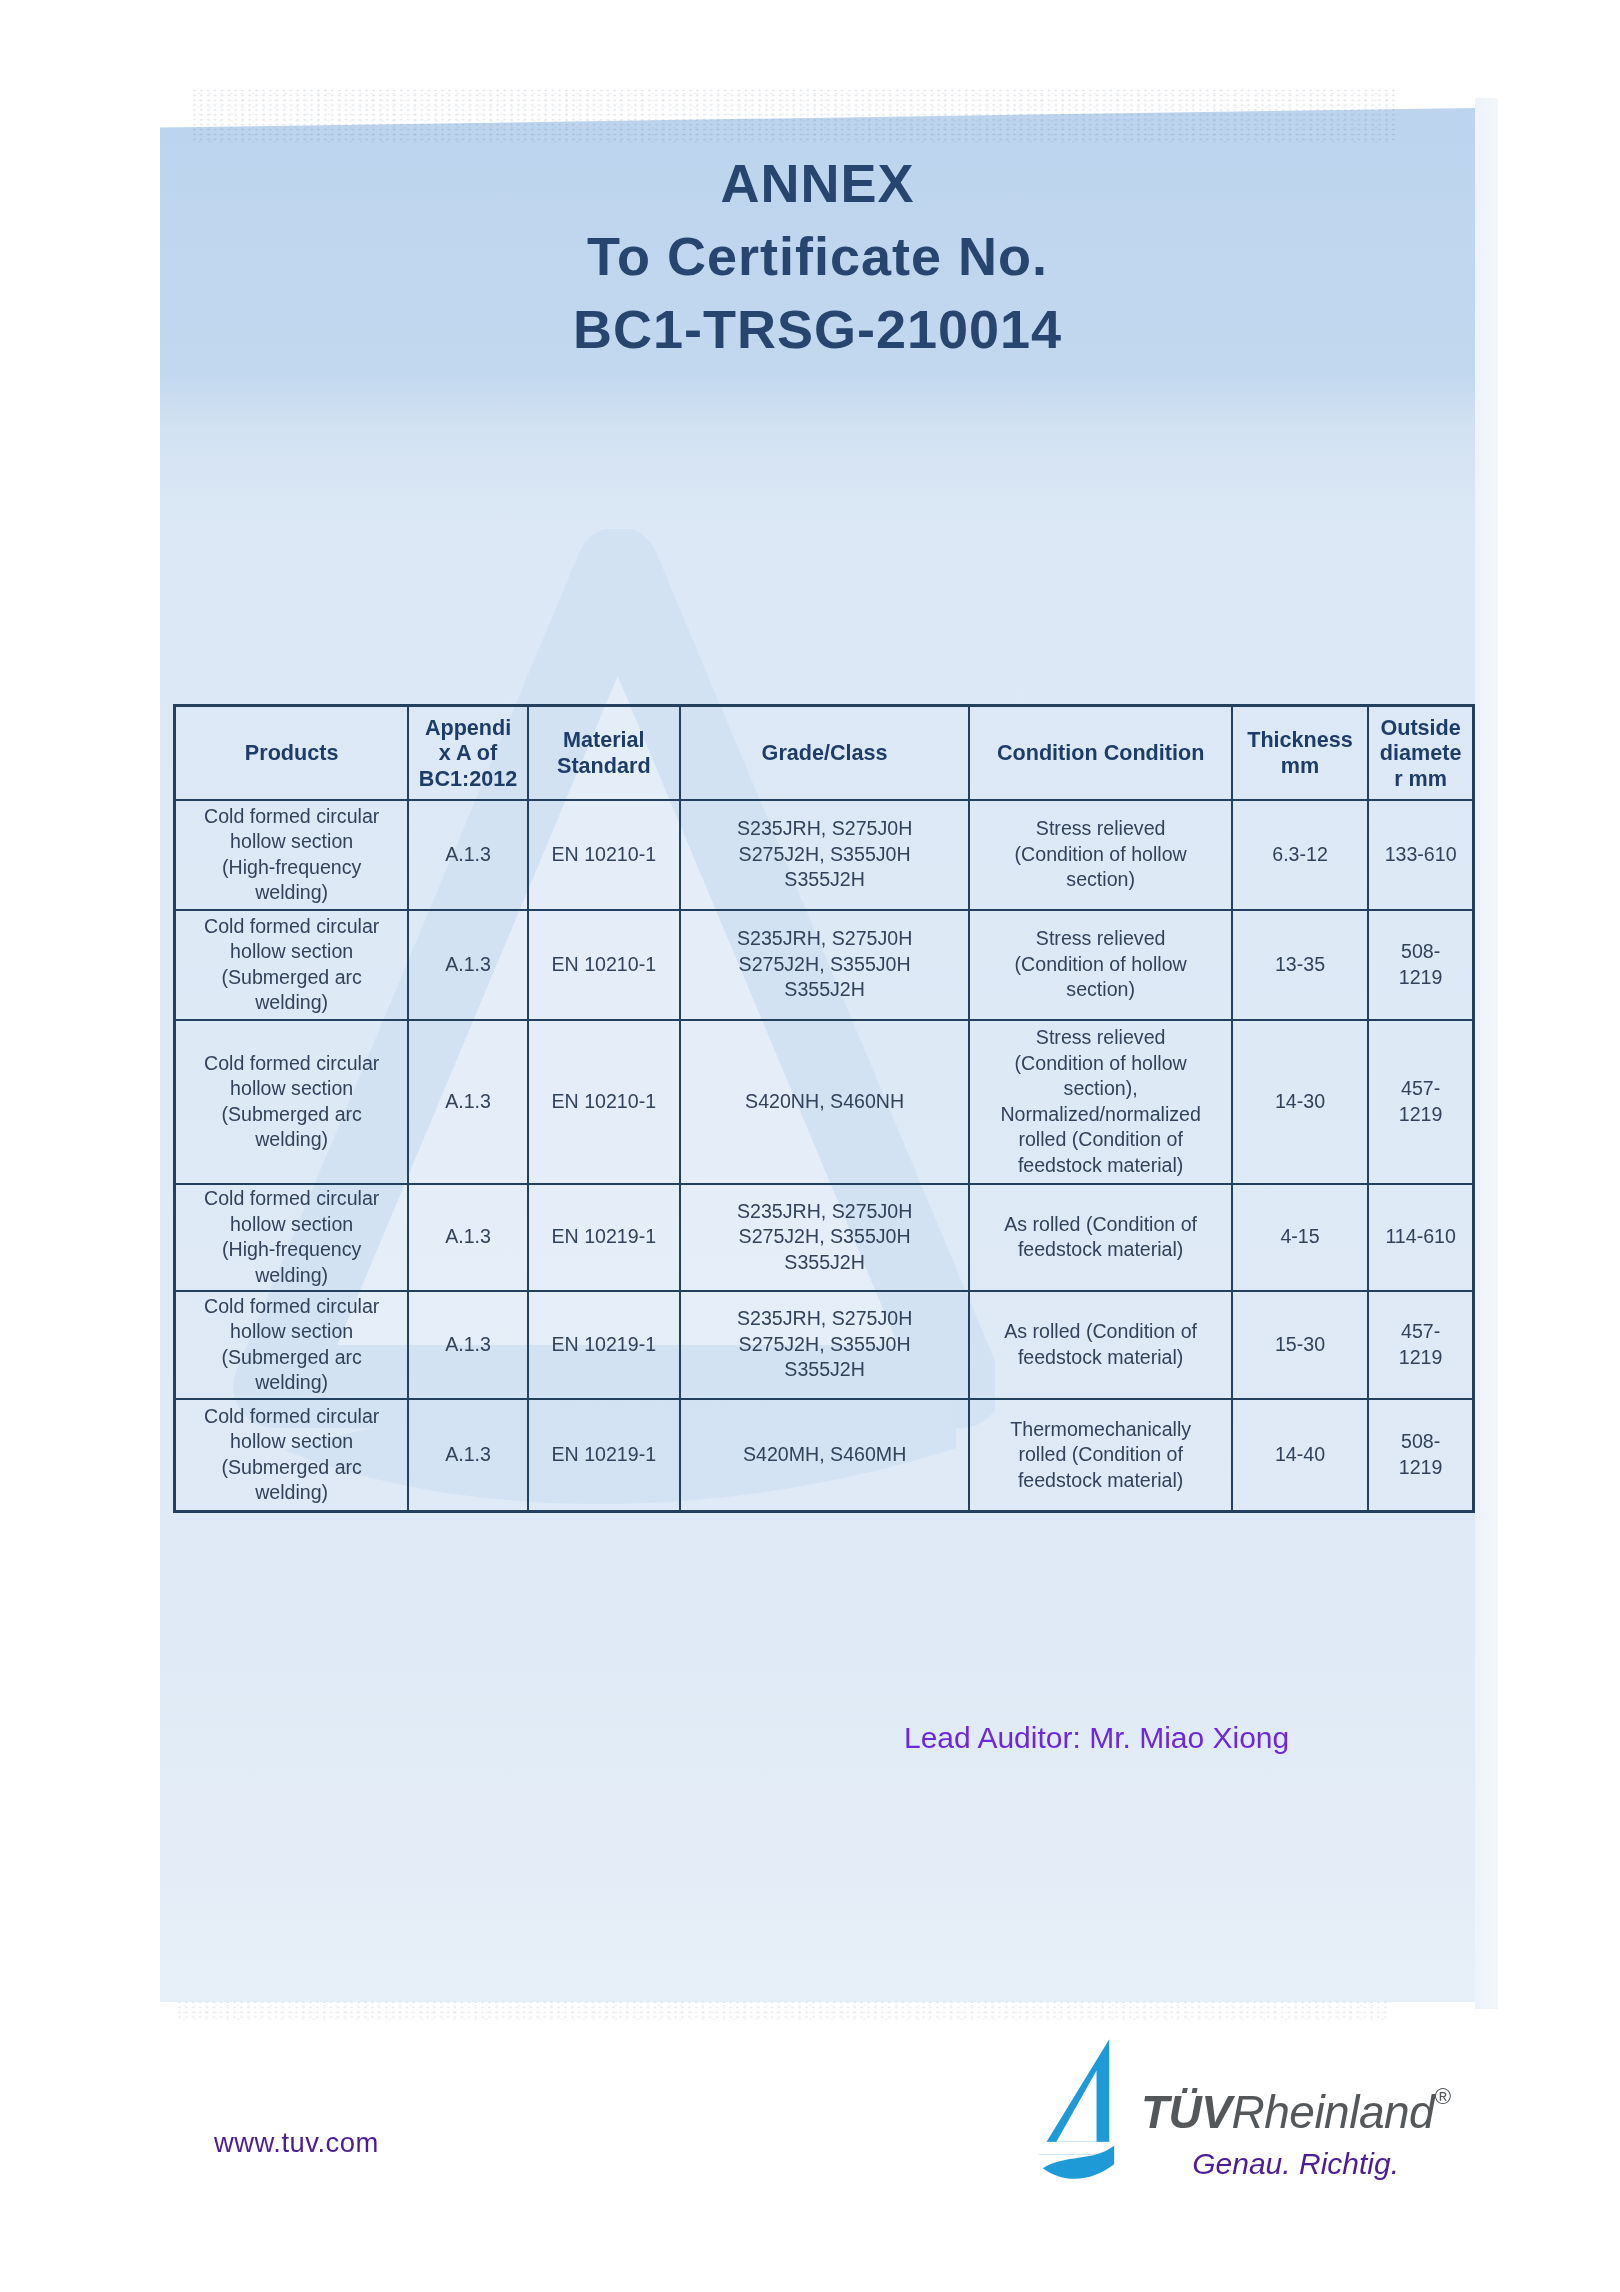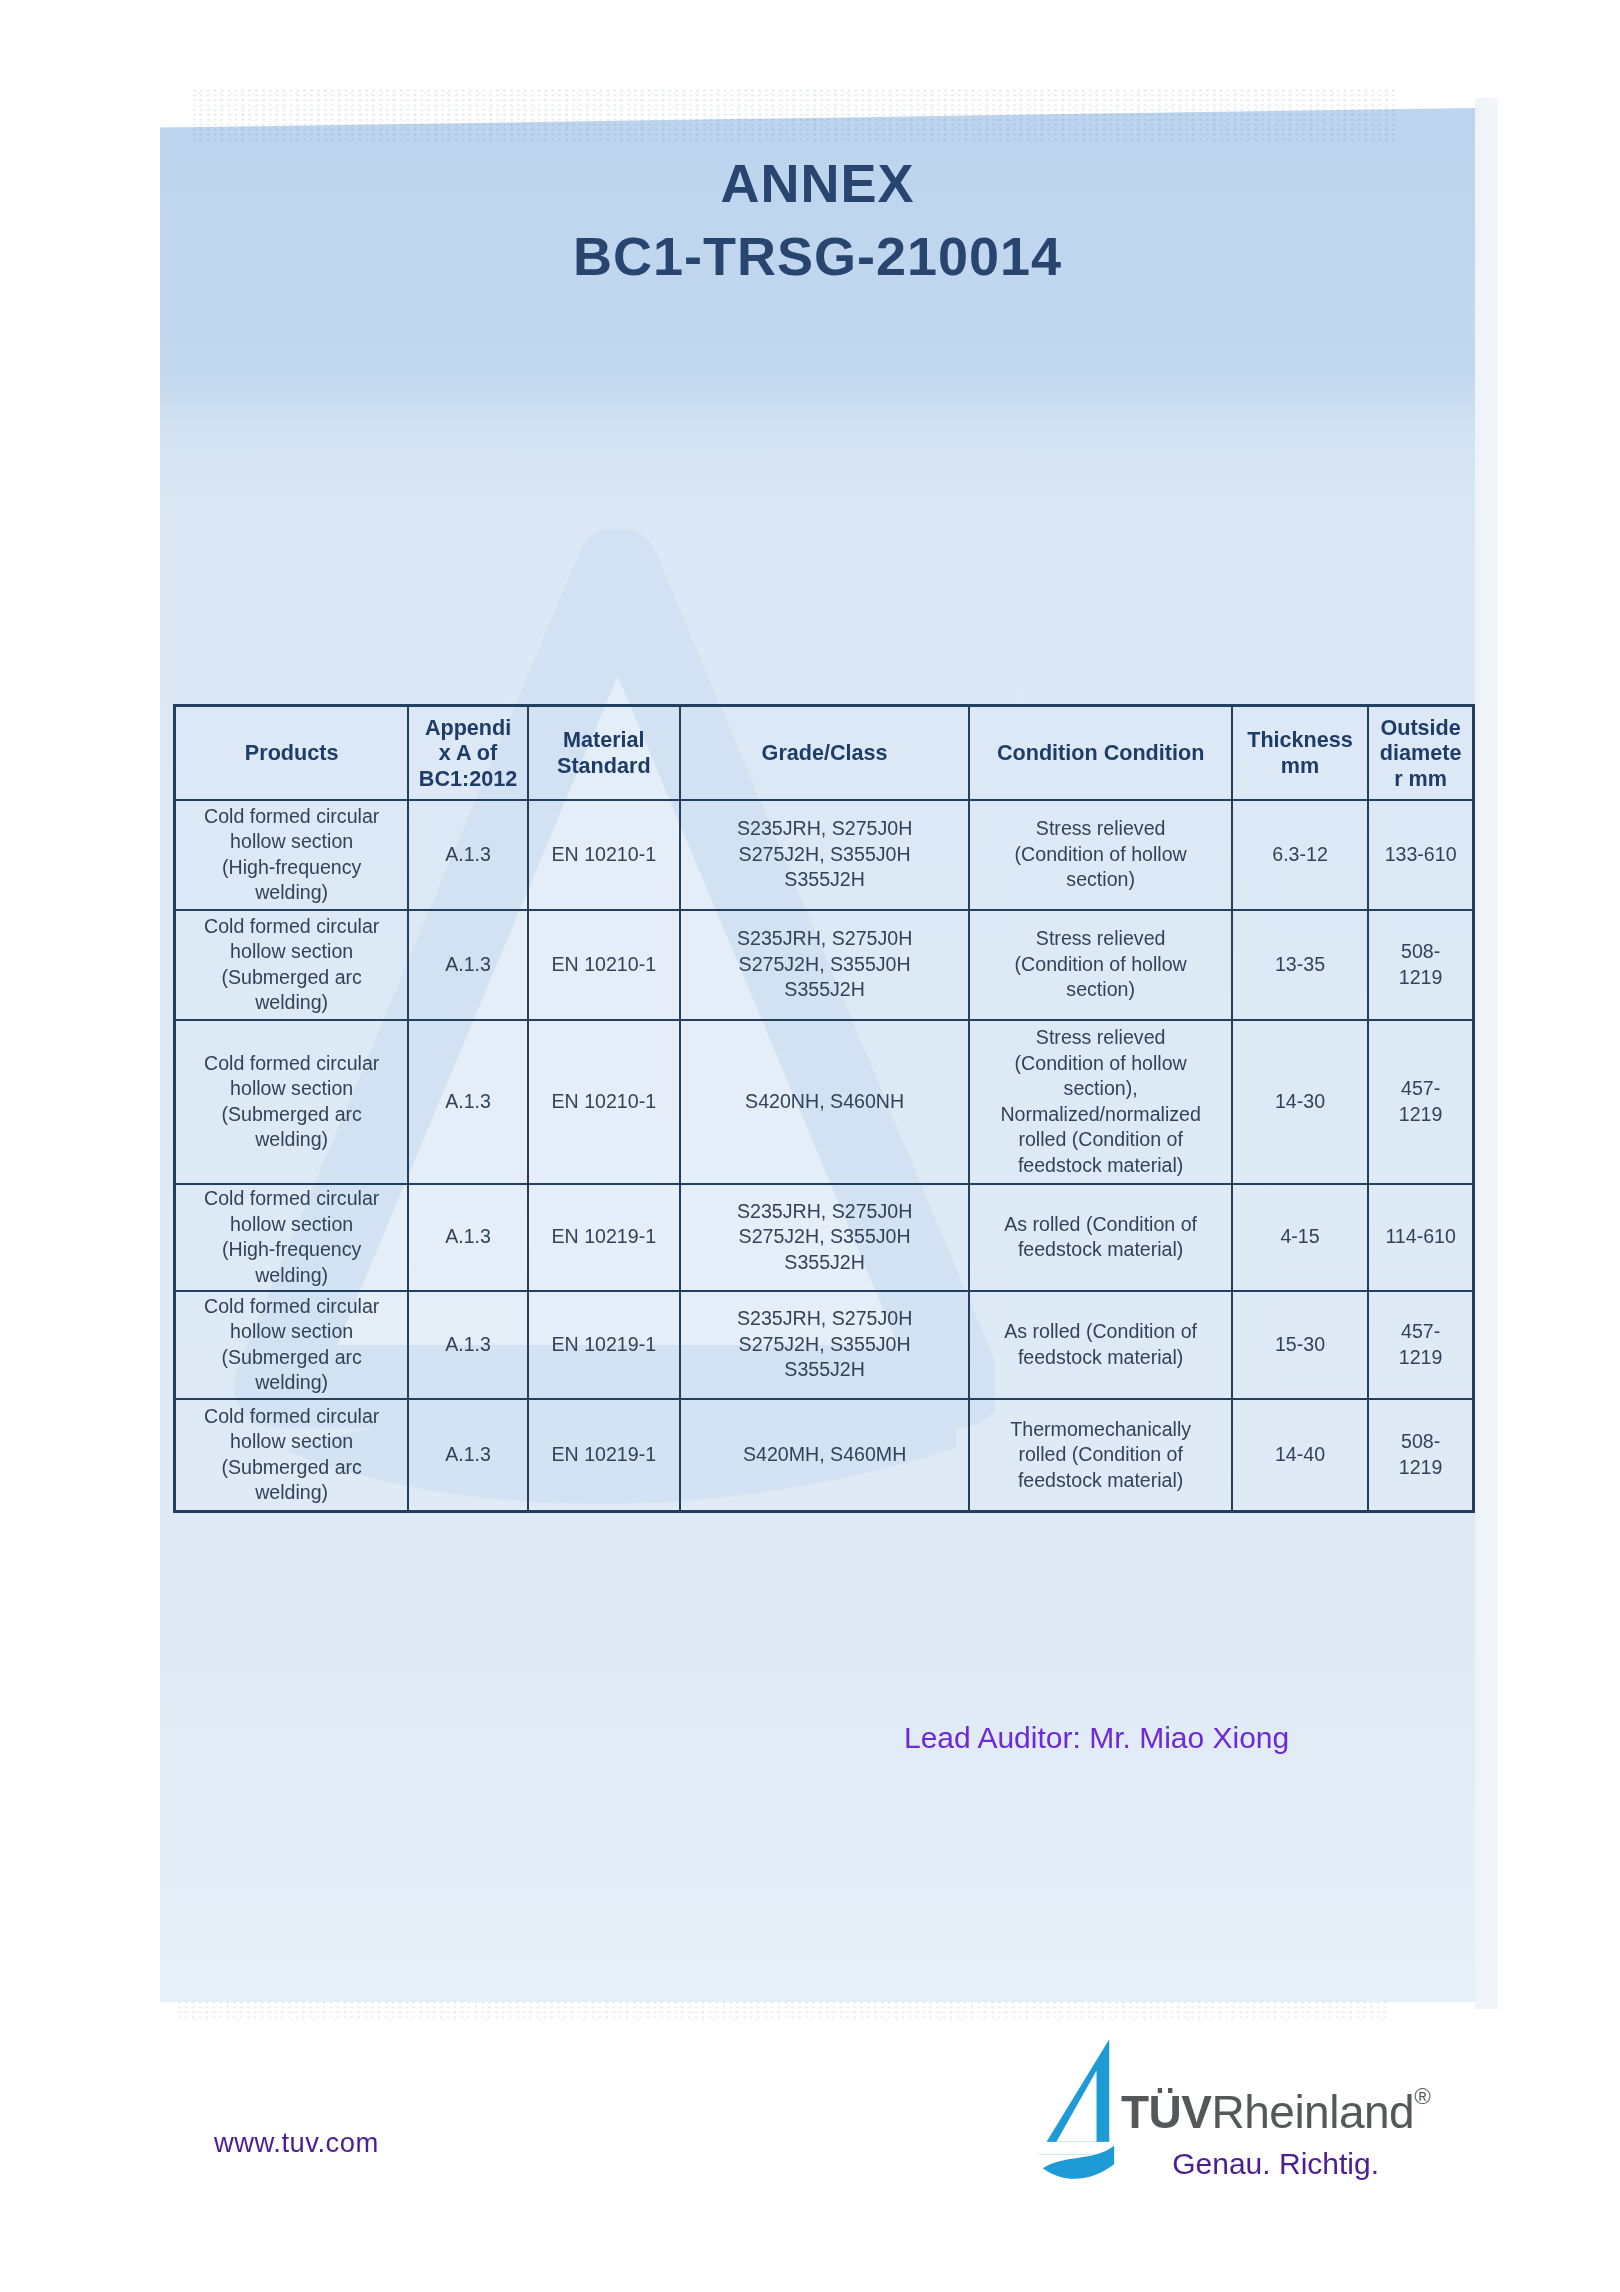--- a/index.html
+++ b/index.html
@@ -66,21 +66,21 @@
     position:absolute; left:904px; top:1721px;
     font-size:30px; color:#6d28d9;
   }
 
   
   .website {
     position:absolute; left:214px; top:2127px;
     font-size:27.4px; color:#4c1d95; letter-spacing:0.5px;
   }
   .logo { position:absolute; left:1031px; top:2037px; display:flex; }
-  .logo-text { margin-left:0; }
+  .logo-text { margin-left:20px;font-style:italic; }
   .brand {
     margin-top:49px; font-size:46px; line-height:1;
     color:#55585b; letter-spacing:-0.5px; white-space:nowrap;
   }
   .brand .bold { font-weight:700; }
   .brand sup { font-size:22.5px; vertical-align:23.5px; }
   .tagline { margin-top:12.7px; font-size:30px; color:#4c1d95;text-align:center; }
 </style>
 </head>
 <body>
@@ -92,20 +92,21 @@
   <div class="noise-band noise-top"></div>
   <div class="noise-band noise-bottom"></div>
 
   <svg class="watermark" width="784" height="1039" viewBox="0 0 800 1060">
     <path d="M415 40 L765 875 L65 875 Z" fill="#edf4fb" stroke="#c9ddf2" stroke-width="85" stroke-linejoin="round"></path>
     <path d="M75 940 C310 868 530 915 760 858 L760 938 C520 1015 255 1012 75 940 Z" fill="#c9ddf2"></path>
   </svg>
 
   <div class="title-block">
     <div>ANNEX</div>
+    <div>To Certificate No.</div>
     <div>BC1-TRSG-210014</div>
   </div>
 
   <table class="annex-table">
     <colgroup>
       <col style="width:18.0%">
         <col style="width:9.2%">
         <col style="width:11.7%">
       <col style="width:22.3%">
         <col style="width:20.2%">

